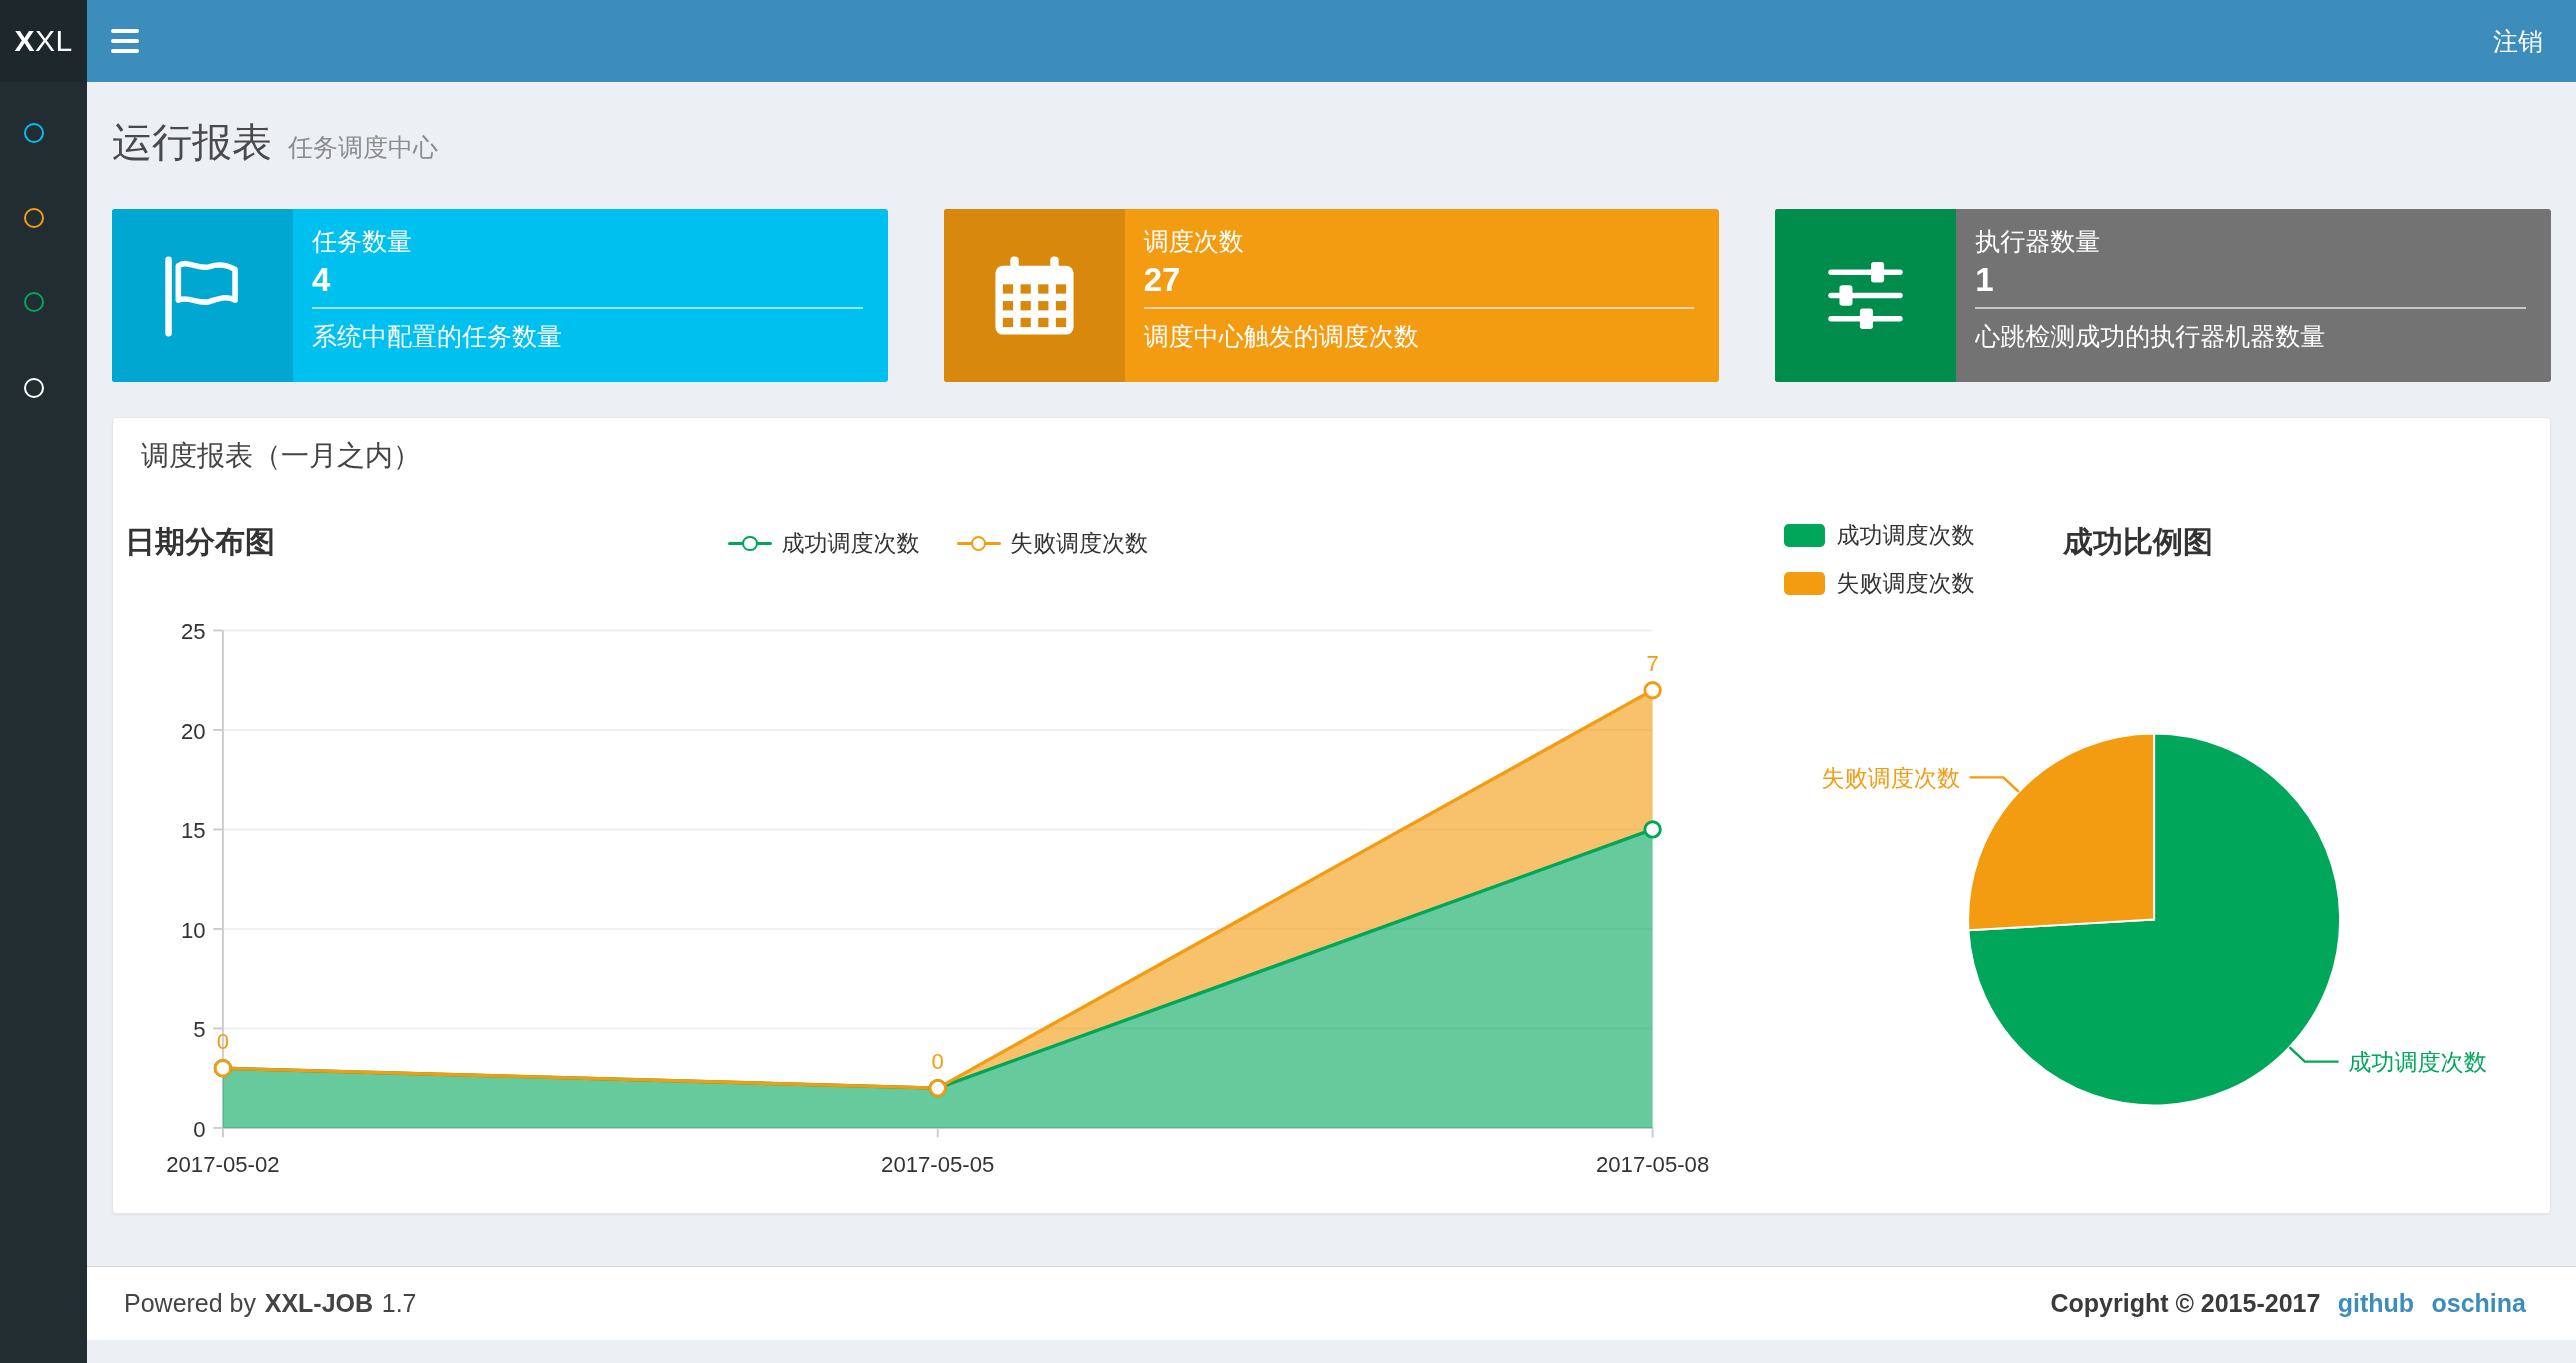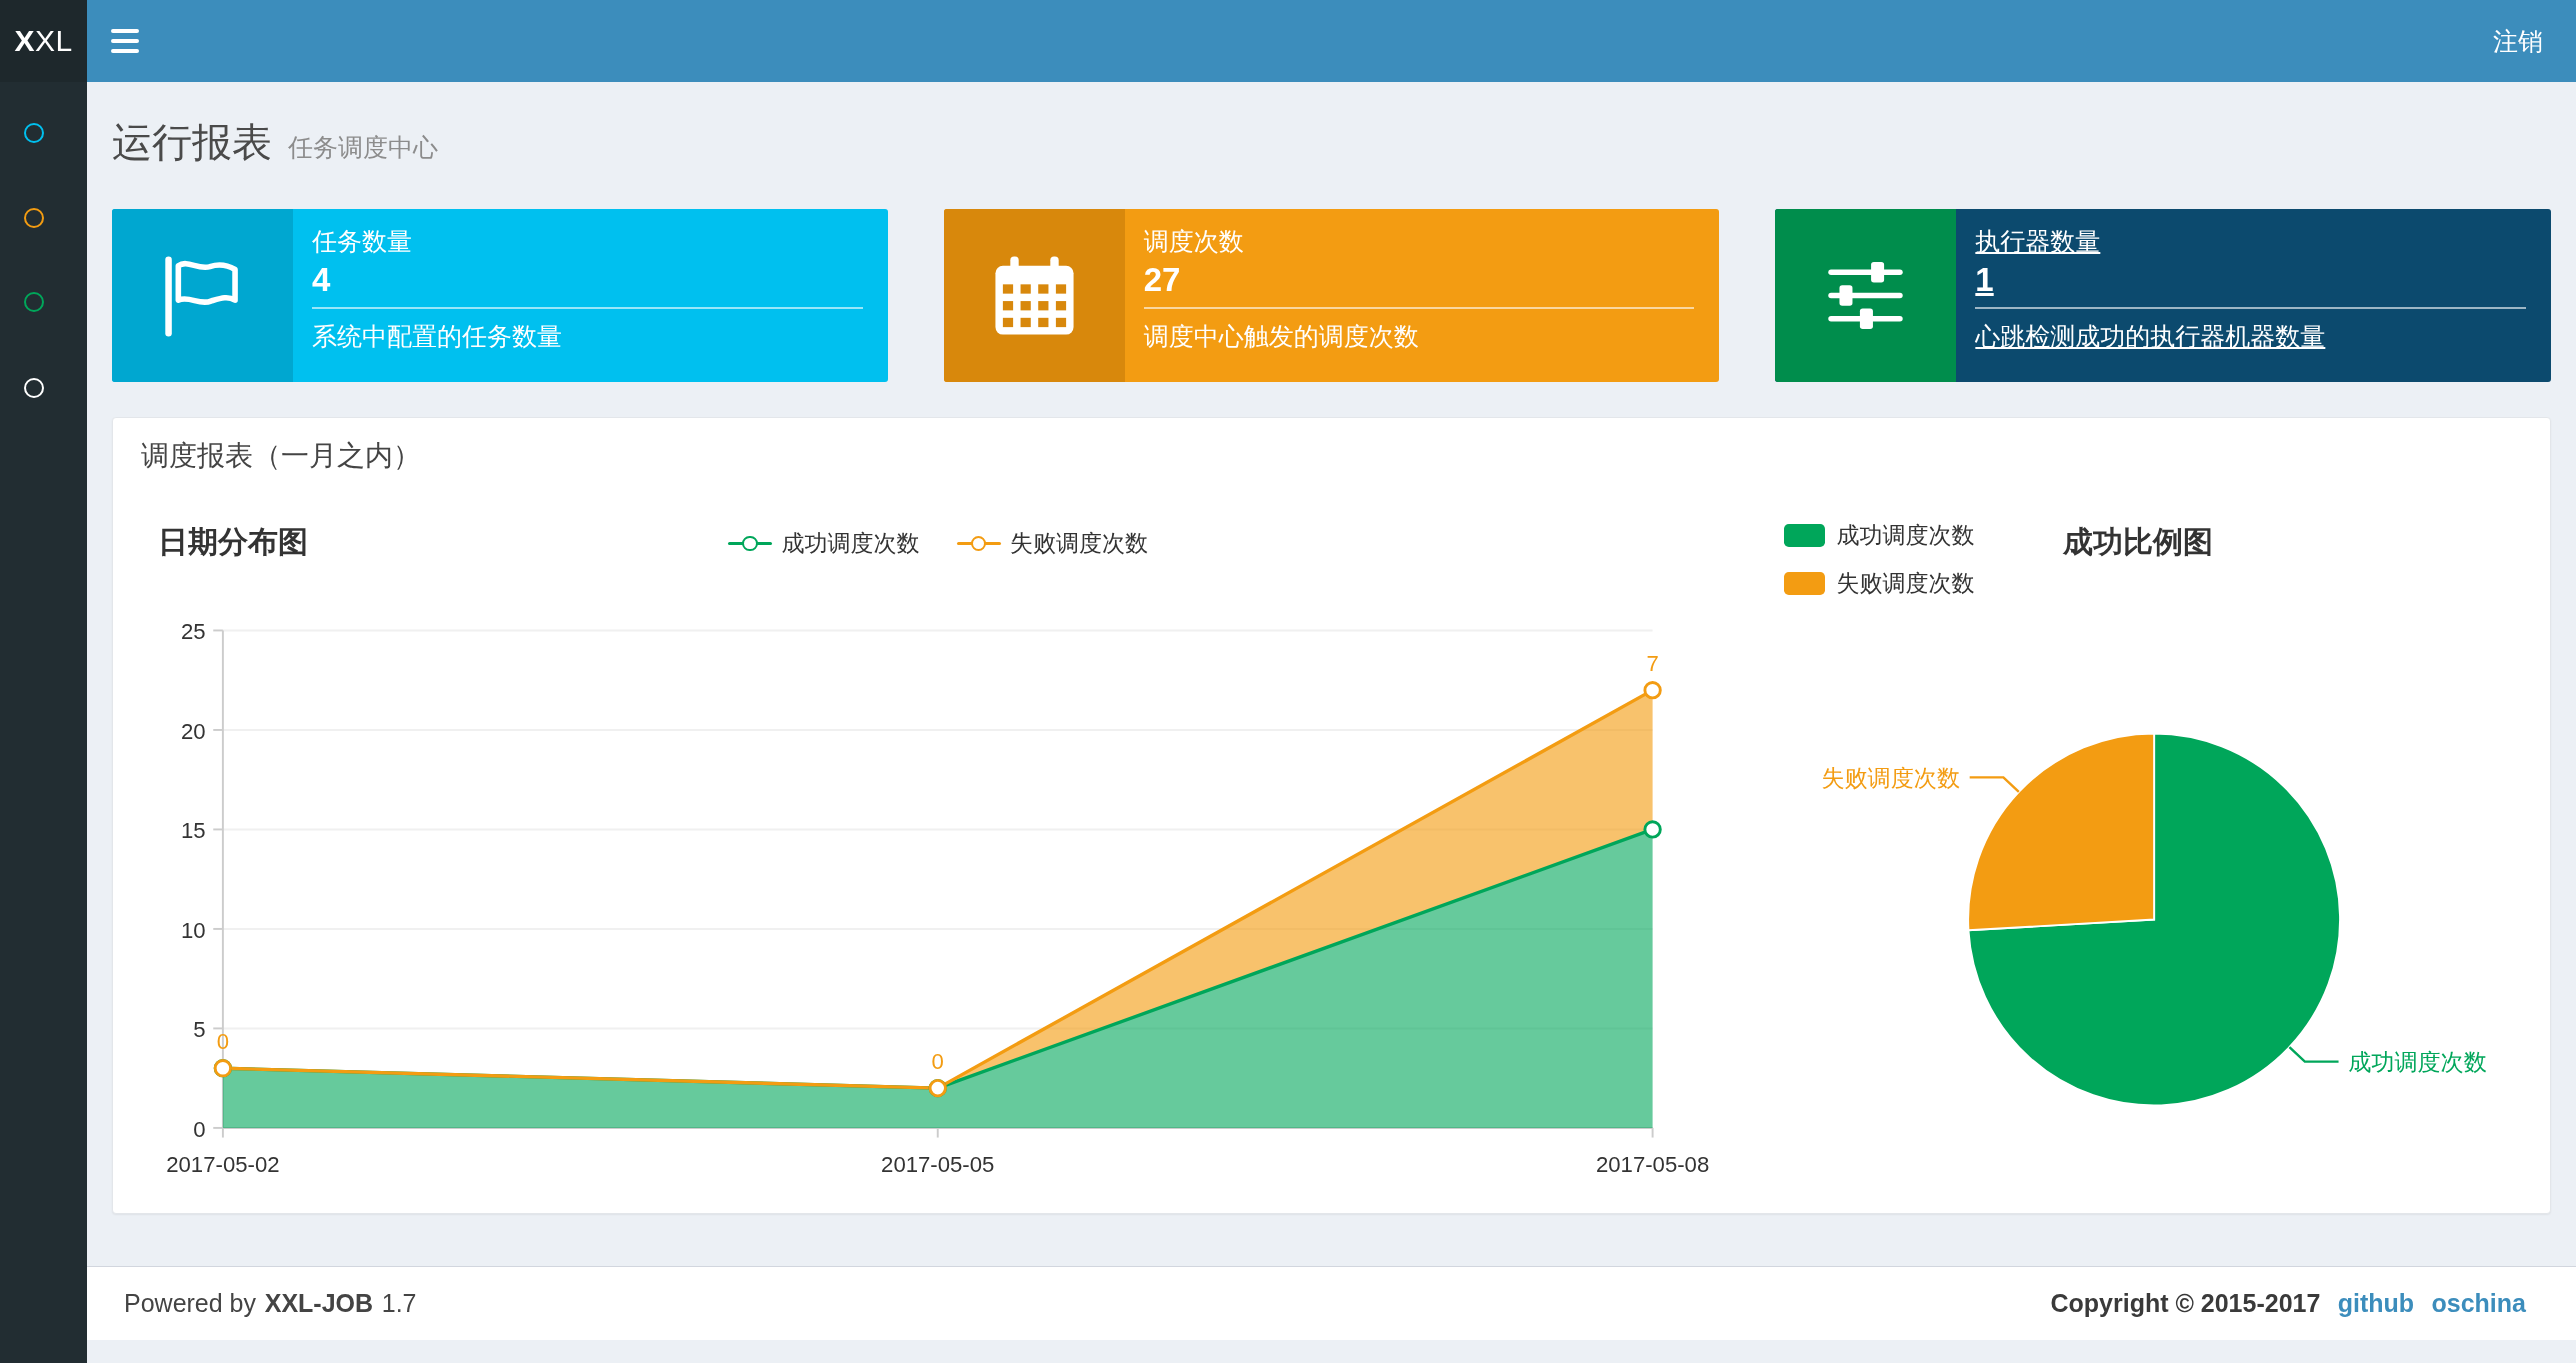--- a/index.html
+++ b/index.html
@@ -39,21 +39,21 @@
   .info-box-body { flex:1; padding:14.5px 25px 0 19px; display:flex; flex-direction:column; }
   .ib-title { font-size:25px; line-height:35px; }
   .ib-value { font-size:33px; font-weight:700; line-height:42px; }
   .ib-hr { height:1.9px; background:rgba(255,255,255,.6); margin:6.7px 0 10.6px; }
   .ib-desc { font-size:25px; line-height:33px; }
 
   
   .panel { position:relative; margin-top:35px; height:797px; background:#fff; border:1px solid #e3e6ea; border-radius:3.9px; box-shadow:0 1px 1.9px rgba(0,0,0,.06); }
   .panel-title { position:absolute; left:28px; top:19px; font-size:28px; color:#444; }
   .chart-title { position:absolute; top:104px; font-size:30px; font-weight:700; color:#333; }
-  .chart-title-left { left:45px; }
+  .chart-title-left { left:12px; }
   .chart-title-right { left:1950px; }
 
   .line-legend { position:absolute; left:110px; top:110px; width:1430px; display:flex; justify-content:center; gap:37px; }
   .legend-item { display:flex; align-items:center; gap:9.6px; cursor:pointer; }
   .legend-label { font-size:23px; color:#333; }
   .lm { position:relative; width:44px; height:15.4px; }
   .lm-line { position:absolute; left:0; top:5.8px; width:44px; height:3.9px; border-radius:1.9px; }
   .lm-dot { position:absolute; left:14.5px; top:0; width:15.4px; height:15.4px; border:2.9px solid; border-radius:50%; background:#fff; }
 
   .pie-legend { position:absolute; left:1671px; top:102px; display:flex; flex-direction:column; gap:17.4px; }
@@ -153,21 +153,21 @@
           </svg>
         </div>
         <div class="info-box-body">
           <div class="ib-title">调度次数</div>
           <div class="ib-value">27</div>
           <div class="ib-hr"></div>
           <div class="ib-desc">调度中心触发的调度次数</div>
         </div>
       </div>
 
-      <div class="info-box" style="background-color: #0c4a6e; text-decoration: underline;">
+      <div class="info-box" style="background-color: #737373;">
         <div class="info-box-icon" style="background-color: rgb(0, 141, 76); color: rgb(0, 141, 76);">
           <svg viewBox="0 0 100 100" aria-hidden="true">
             <rect x="10" y="22" width="80" height="6" rx="3" fill="#fff"></rect>
               <rect x="56" y="14" width="14" height="22" rx="3" fill="#fff"></rect>
             <rect x="10" y="47" width="80" height="6" rx="3" fill="#fff"></rect>
               <rect x="22" y="39" width="14" height="22" rx="3" fill="#fff"></rect>
             <rect x="10" y="72" width="80" height="6" rx="3" fill="#fff"></rect>
               <rect x="44" y="64" width="14" height="22" rx="3" fill="#fff"></rect>
           </svg>
         </div>

